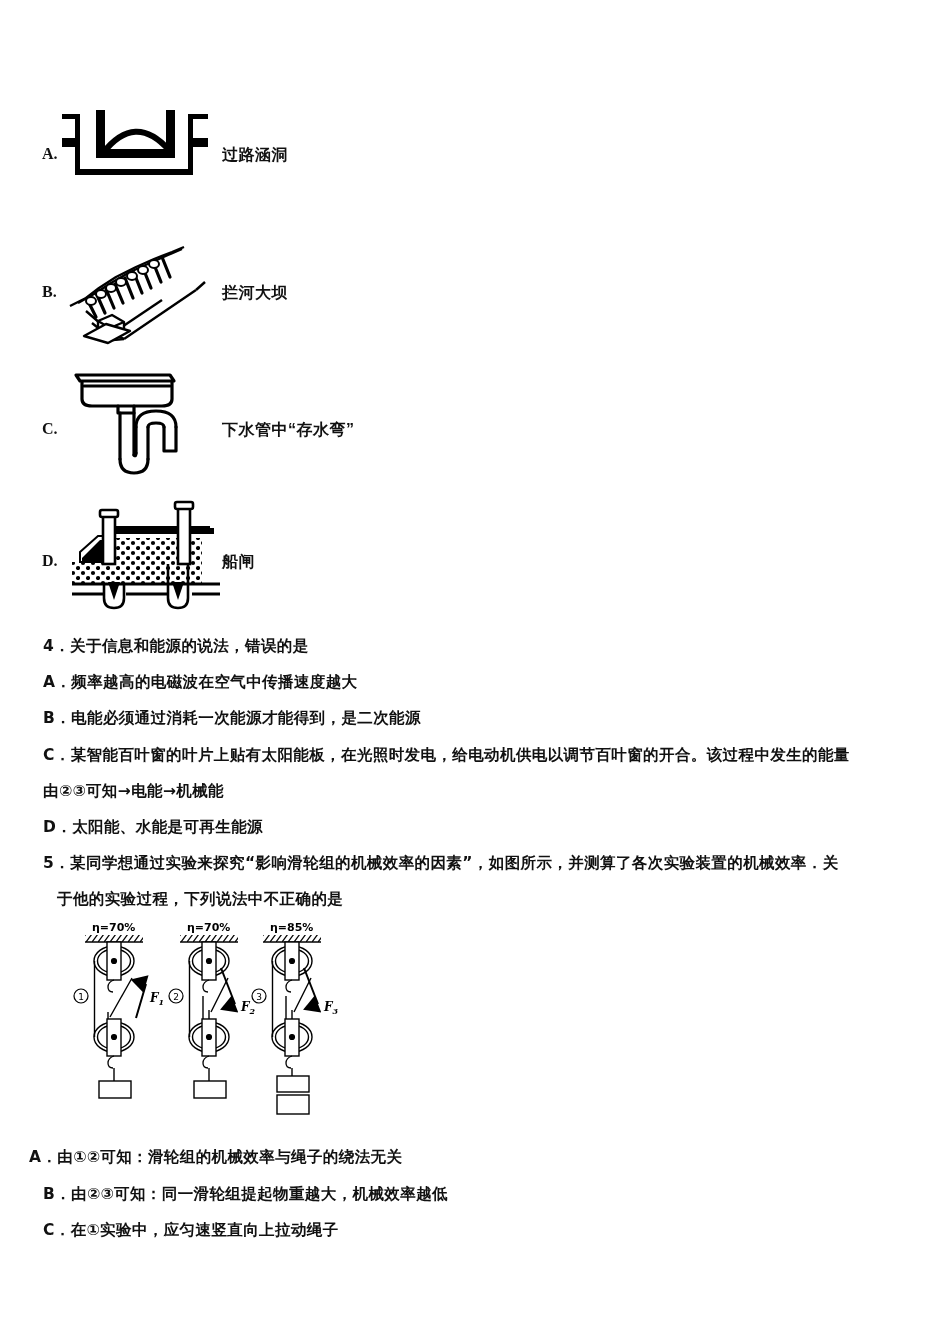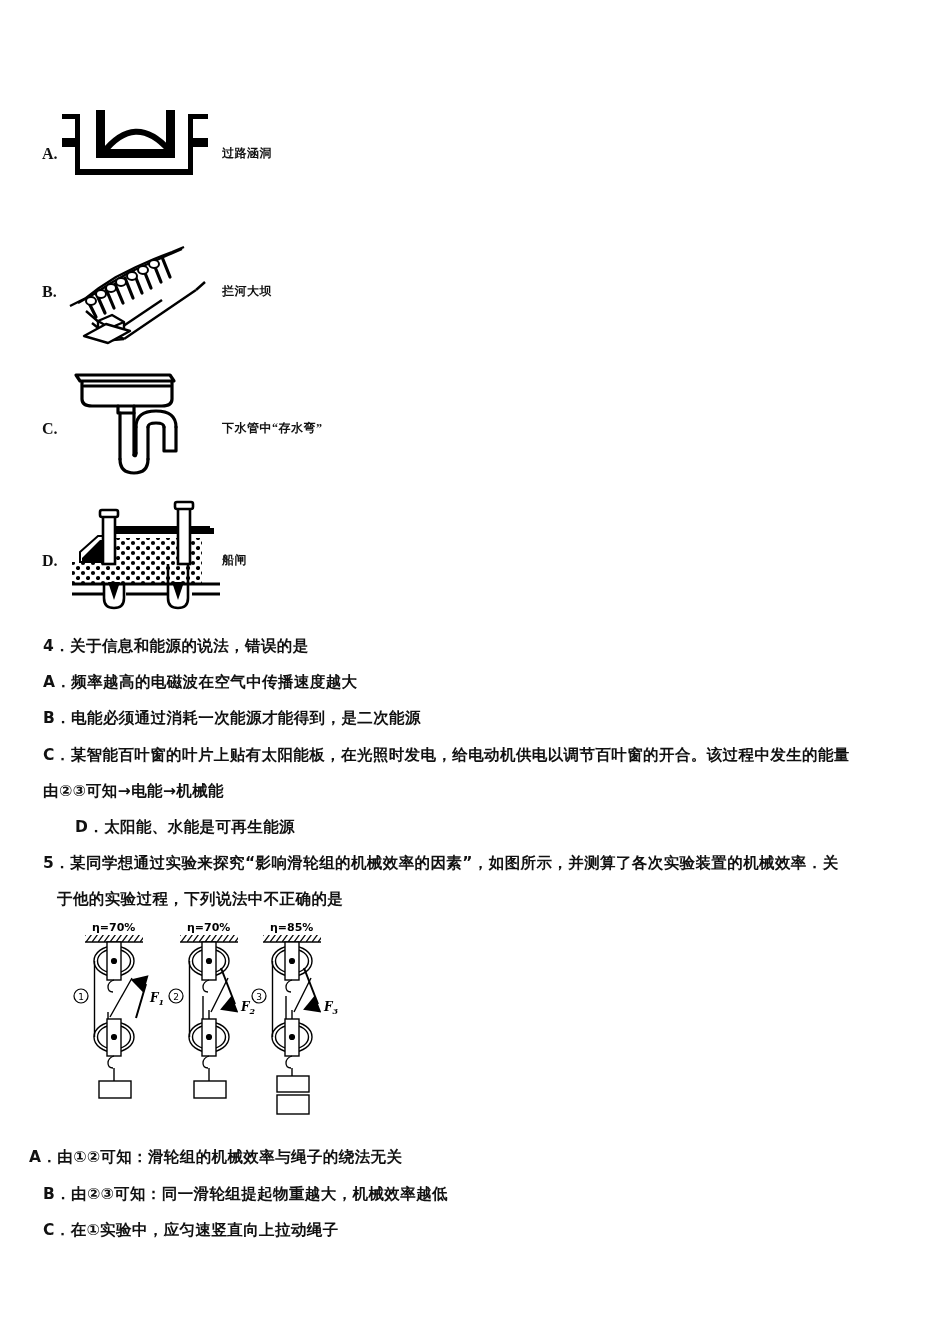--- a/index.html
+++ b/index.html
@@ -34,22 +34,22 @@
   }
   .opt-letter {
     position: absolute;
     font-family: "Liberation Serif", "DejaVu Serif", serif;
     font-size: 16px;
     font-weight: 700;
     color: #111;
   }
   .fig-caption {
     position: absolute;
-    font-family: Liberation Serif, serif;
-    font-size: 12px;
+    font-family: Liberation Sans, sans-serif;
+    font-size: 16px;
     font-weight: 700;
     color: #111;
     white-space: nowrap;
     letter-spacing: .5px;
   }
 
   
   .figbox { position: absolute; }
   svg { display: block; overflow: visible; }
 
@@ -223,21 +223,21 @@
   <div class="qline" style="left:43px; top:636px;">4．关于信息和能源的说法，错误的是</div>
 
   <div class="qline" style="left:43px; top:672px;">A．频率越高的电磁波在空气中传播速度越大</div>
 
   <div class="qline" style="left:43px; top:708px;">B．电能必须通过消耗一次能源才能得到，是二次能源</div>
 
   <div class="qline" style="left:43px; top:745px;">C．某智能百叶窗的叶片上贴有太阳能板，在光照时发电，给电动机供电以调节百叶窗的开合。该过程中发生的能量</div>
 
   <div class="qline" style="left:43px; top:781px;">由②③可知→电能→机械能</div>
 
-  <div class="qline" style="left:43px; top:817px;margin-left:32px;">D．太阳能、水能是可再生能源</div>
+  <div class="qline" style="left:43px; top:817px;">D．太阳能、水能是可再生能源</div>
 
   <div class="qline" style="left:43px; top:853px;">5．某同学想通过实验来探究“影响滑轮组的机械效率的因素”，如图所示，并测算了各次实验装置的机械效率．关</div>
 
   <div class="qline" style="left:57px; top:889px;text-align:center;">于他的实验过程，下列说法中不正确的是</div>
 
   <div class="pulley-wrap" style="left:46px; top:918px; width:290px; height:200px;margin-left:28px;">
     <svg width="290" height="200" viewBox="0 0 290 200">
       <defs>
 
         <pattern id="hatch" x="0" y="0" width="6" height="8" patternUnits="userSpaceOnUse">

